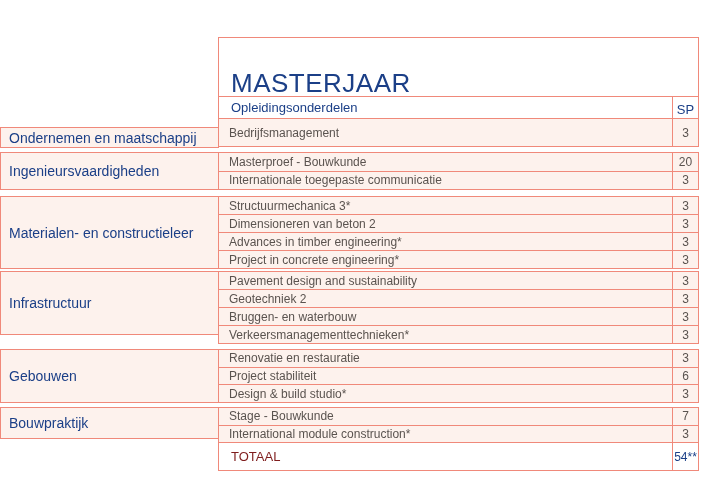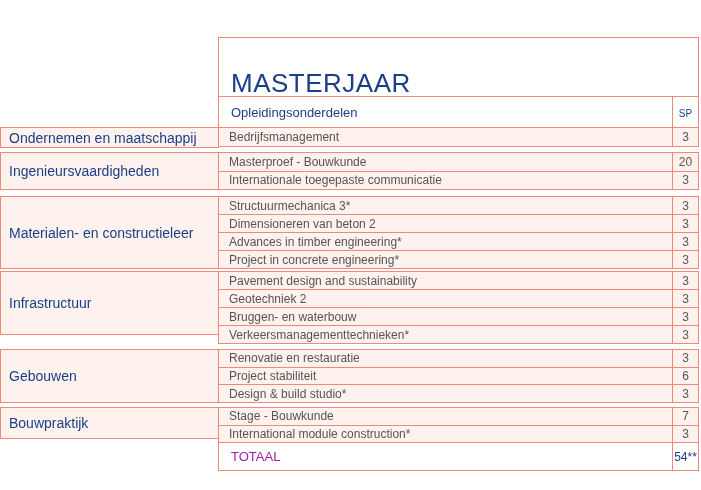--- a/index.html
+++ b/index.html
@@ -20,45 +20,45 @@
   .title-row {
     height: 58px; flex: none;
     display: flex; align-items: center;
     padding-left: 12px; padding-top: 6px;
     background: #ffffff;
   }
   .title-row .ttl {
     color: #1b3f87; font-size: 26px; letter-spacing: 0.5px; font-weight: 400; margin-top: 26px;
   }
   .col-head-row {
-    height: 31px; flex: none;
+    height: 22px; flex: none;
     border-top: 1px solid #f0897a;
     display: flex; background: #ffffff;
   }
   .row { display: flex; flex: 1 1 auto; background: #fdf2ed; min-height: 0; }
   .row + .row, .row.after-head { border-top: 1px solid #f0897a; }
   .cname {
     flex: 1 1 auto; display: flex; align-items: center;
     padding-left: 10px; color: #5a534f; font-size: 12px;
     white-space: nowrap; overflow: hidden;
   }
   .spcell {
     flex: none; width: 26px; border-left: 1px solid #f0897a;
     display: flex; align-items: center; justify-content: center;
     color: #5a534f; font-size: 12px;
   }
   .col-head-row .cname { color: #1b3f87; font-size: 13px; padding-left: 12px; }
   .col-head-row .spcell {
-    color: #1b3f87; font-size: 10px; align-items: flex-end; padding-bottom: 8px; text-align: right;
+    color: #1b3f87; font-size: 13px; align-items: flex-end; padding-bottom: 1px; text-align: right;
   }
   .total-row {
     flex: none; height: 28px; background: #ffffff;
     border-top: 1px solid #f0897a; display: flex;
   }
-  .total-row .cname { color: #a21caf; font-size: 13px; padding-left: 12px; }
+  .total-row .cname { color: #7f1d1d; font-size: 13px; padding-left: 12px; }
   .total-row .spcell { color: #1b3f87; font-size: 12px; }
 
   
   .cat {
     position: absolute; left: 0; width: 219px;
     border: 1px solid #f0897a; background: #fdf2ed;
     display: flex; align-items: center; padding-left: 8px;
     color: #1b3f87; font-size: 14px; white-space: nowrap; overflow: hidden;
   }
 

